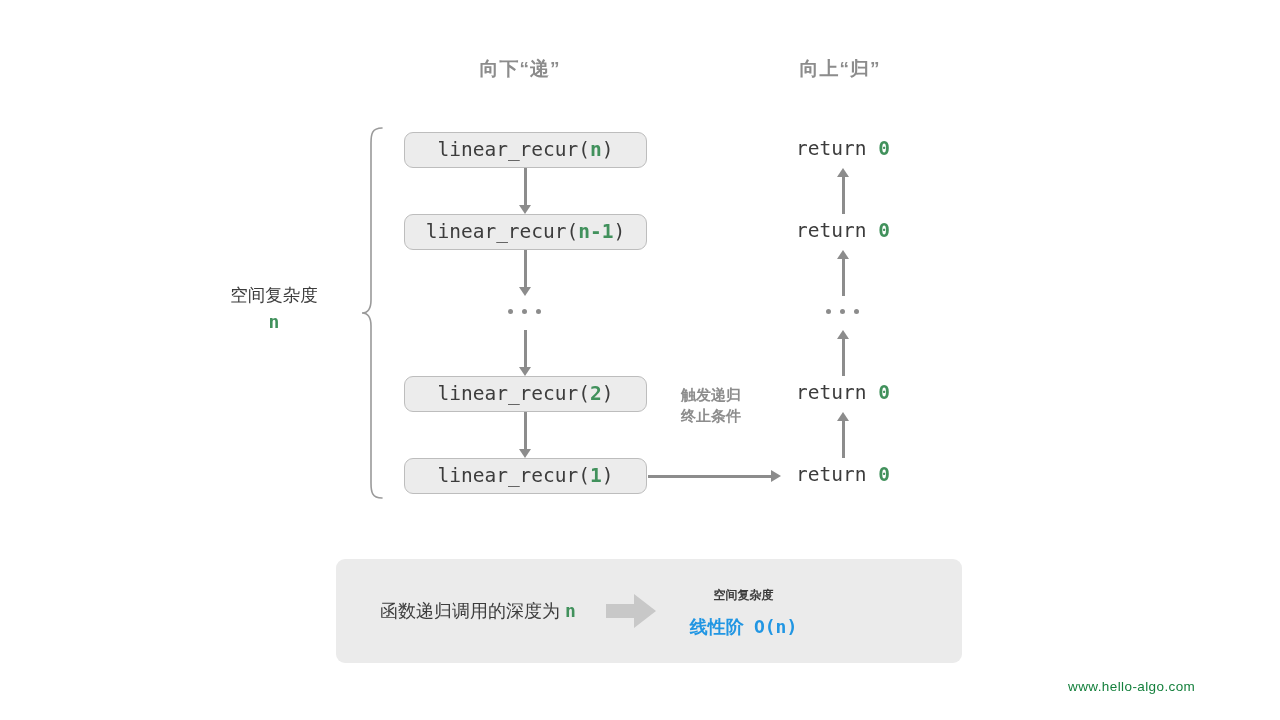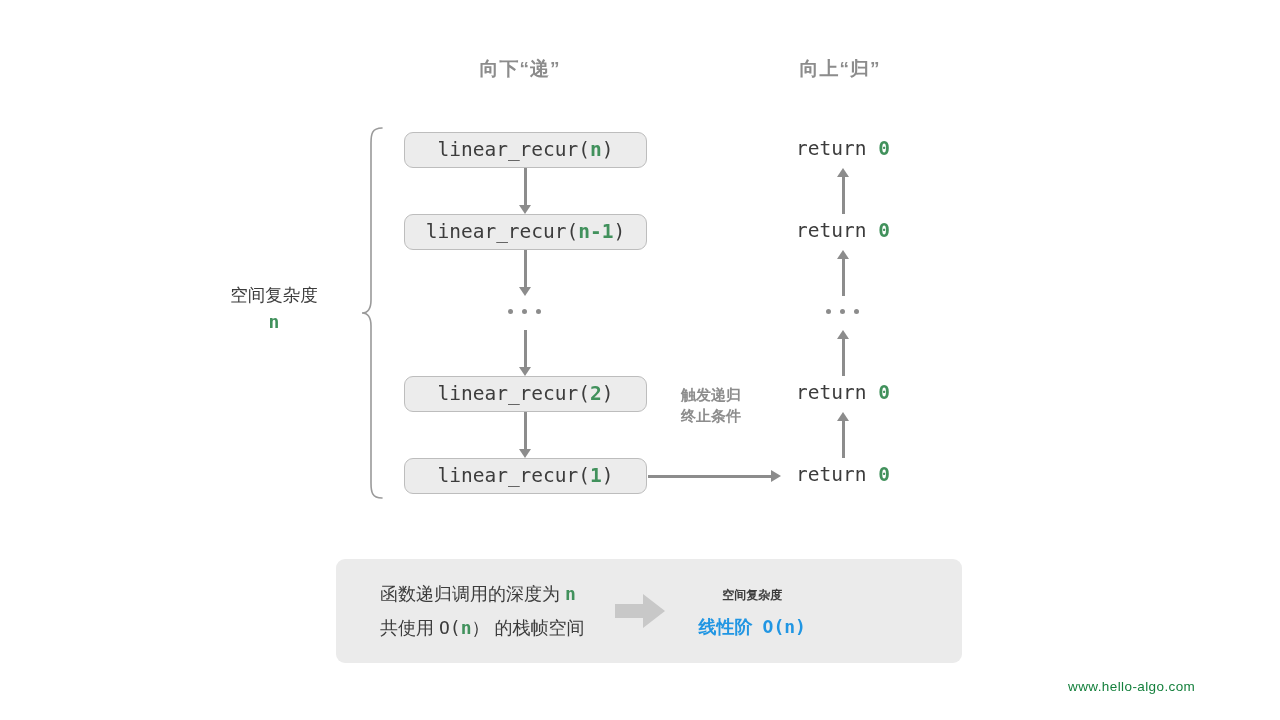--- a/index.html
+++ b/index.html
@@ -265,21 +265,20 @@
   </div>
   <div class="abs v-arrow up" style="left:836px; top:412px; height:46px;">
     <div class="head" style="top:0;"></div>
     <div class="stem" style="top:9px; height:37px;"></div>
   </div>
 
   <div class="abs summary" style="left:336px; top:559px; width:626px; height:104px;">
 
     <div class="summary-left">
       <div><span>函数递归调用的深度为 </span><span class="var">n</span></div>
-      <div><span>共使用 </span><span class="mono">O(</span><span class="var">n</span><span>）</span><span> 的栈帧空间</span></div>
     </div>
 
     <svg class="block-arrow" width="50" height="36" viewBox="0 0 50 36">
       <path d="M0 11 L28 11 L28 1 L50 18 L28 35 L28 25 L0 25 Z" fill="#c8c8c8"></path>
     </svg>
 
     <div class="summary-right">
       <div class="title">空间复杂度</div>
       <div class="value"><span>线性阶</span>&nbsp;&nbsp;<span class="mono">O(n)</span></div>
     </div>

